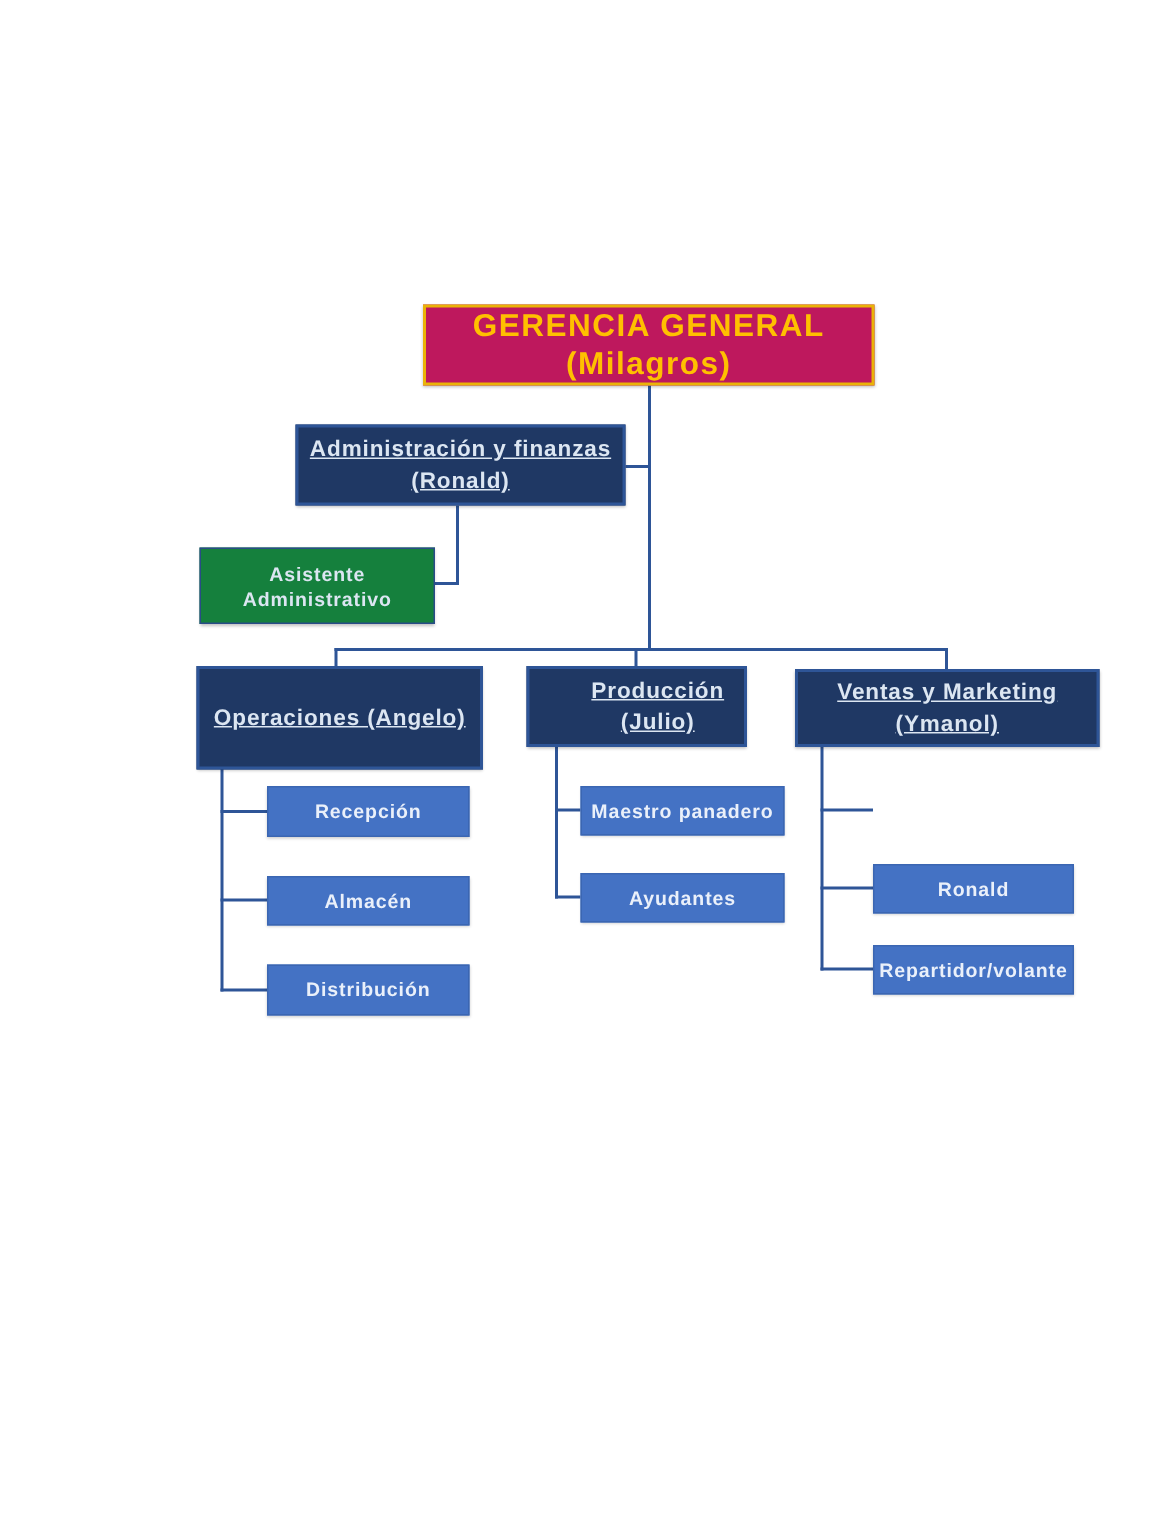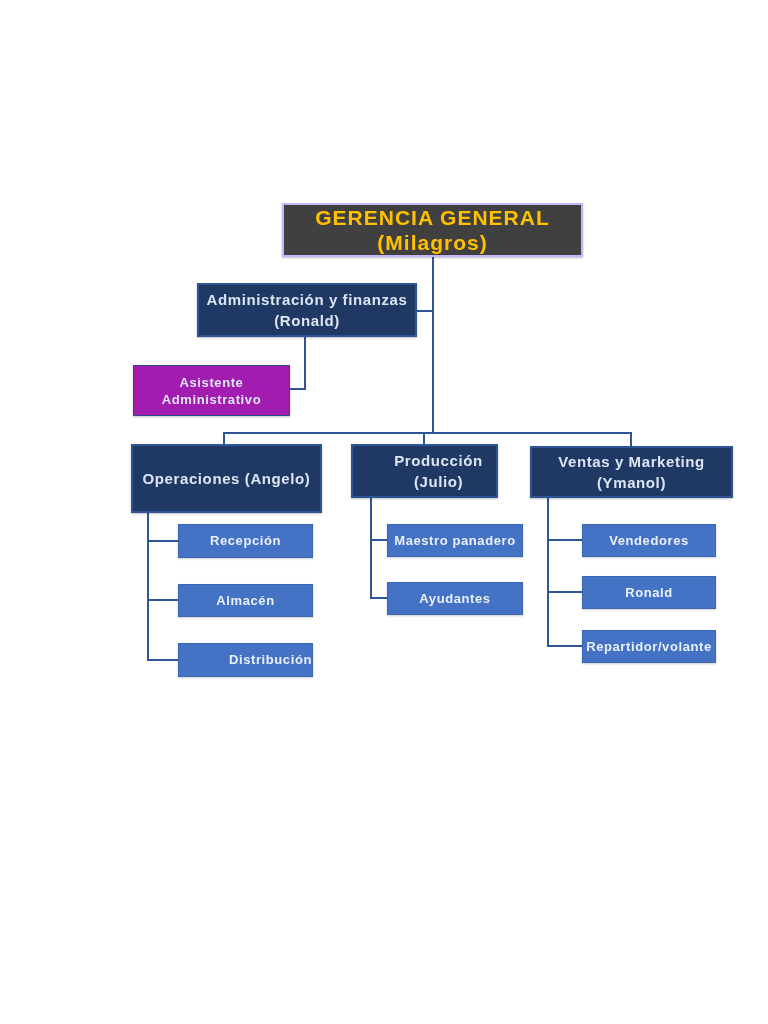--- a/index.html
+++ b/index.html
@@ -20,38 +20,39 @@
     box-sizing: border-box;
     display: flex;
     flex-direction: column;
     align-items: center;
     justify-content: center;
     text-align: center;
     font-weight: bold;
     letter-spacing: 0.6px;
   }
   .root-box {
-    background: #404040;
-    border: 2px solid #c4b5fd;
+    background: #be185d;
+    border: 2px solid #eab308;
     color: #ffc000;
     font-size: 21px;
     line-height: 25px;
     letter-spacing: 1px;
     box-shadow: 0 1px 2px rgba(0,0,0,0.25);
   }
   .navy-box {
     background: #1f3864;
     border: 2px solid #2e5597;
     color: #dce6f2;
     font-size: 15px;
     line-height: 21px;
     box-shadow: 0 1px 2px rgba(0,0,0,0.25);
+    text-decoration: underline;
   }
   .mid-box {
-    background: #a21caf;
+    background: #15803d;
     border: 1px solid #2a4c87;
     color: #dce6f2;
     font-size: 13px;
     line-height: 17px;
     box-shadow: 0 1px 2px rgba(0,0,0,0.25);
   }
   .light-box {
     background: #4472c4;
     border: 1px solid #3b66b2;
     color: #eaf0fa;
@@ -122,34 +123,31 @@
     <div>Ventas y Marketing</div>
     <div>(Ymanol)</div>
   </div>
 
   <div class="box light-box" style="left:178px; top:524px; width:135px; height:34px;">
     <div>Recepción</div>
   </div>
   <div class="box light-box" style="left:178px; top:584px; width:135px; height:33px;">
     <div>Almacén</div>
   </div>
-  <div class="box light-box" style="left:178px; top:643px; width:135px; height:34px;align-items:flex-end;">
+  <div class="box light-box" style="left:178px; top:643px; width:135px; height:34px;">
     <div>Distribución</div>
   </div>
 
   <div class="box light-box" style="left:387px; top:524px; width:136px; height:33px;">
     <div>Maestro panadero</div>
   </div>
   <div class="box light-box" style="left:387px; top:582px; width:136px; height:33px;">
     <div>Ayudantes</div>
   </div>
 
-  <div class="box light-box" style="left:582px; top:524px; width:134px; height:33px;">
-    <div>Vendedores</div>
-  </div>
   <div class="box light-box" style="left:582px; top:576px; width:134px; height:33px;">
     <div>Ronald</div>
   </div>
   <div class="box light-box" style="left:582px; top:630px; width:134px; height:33px;">
     <div>Repartidor/volante</div>
   </div>
 
 </div>
 
 </body></html>

